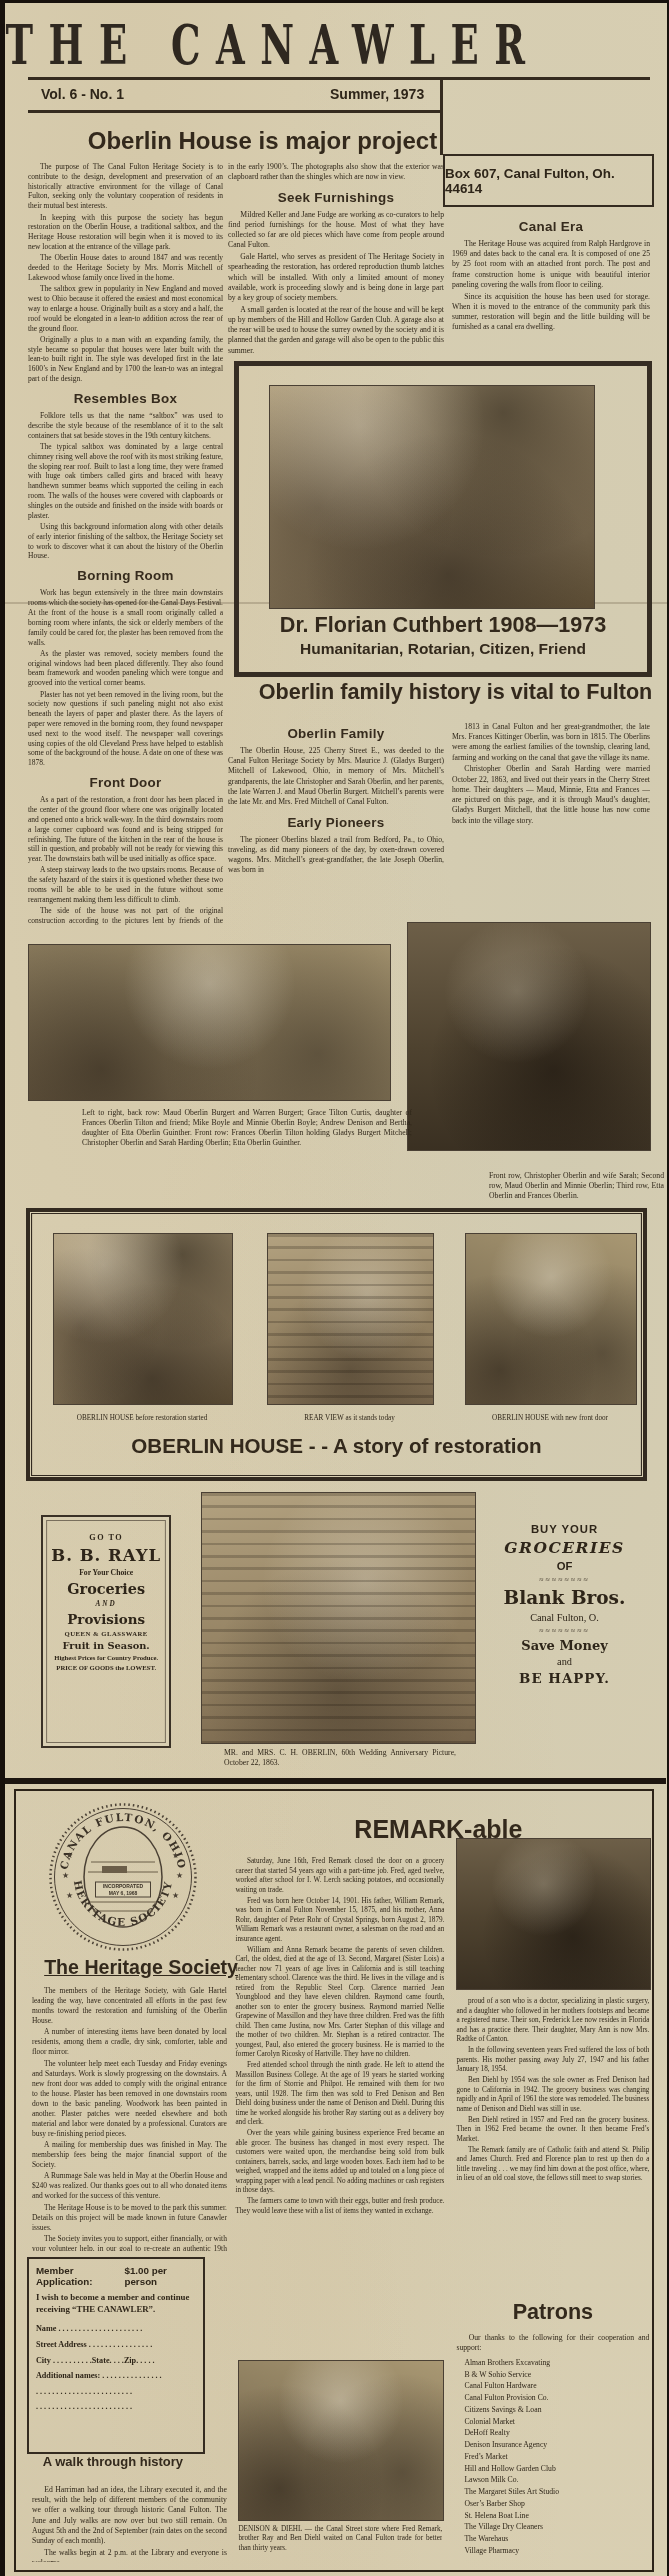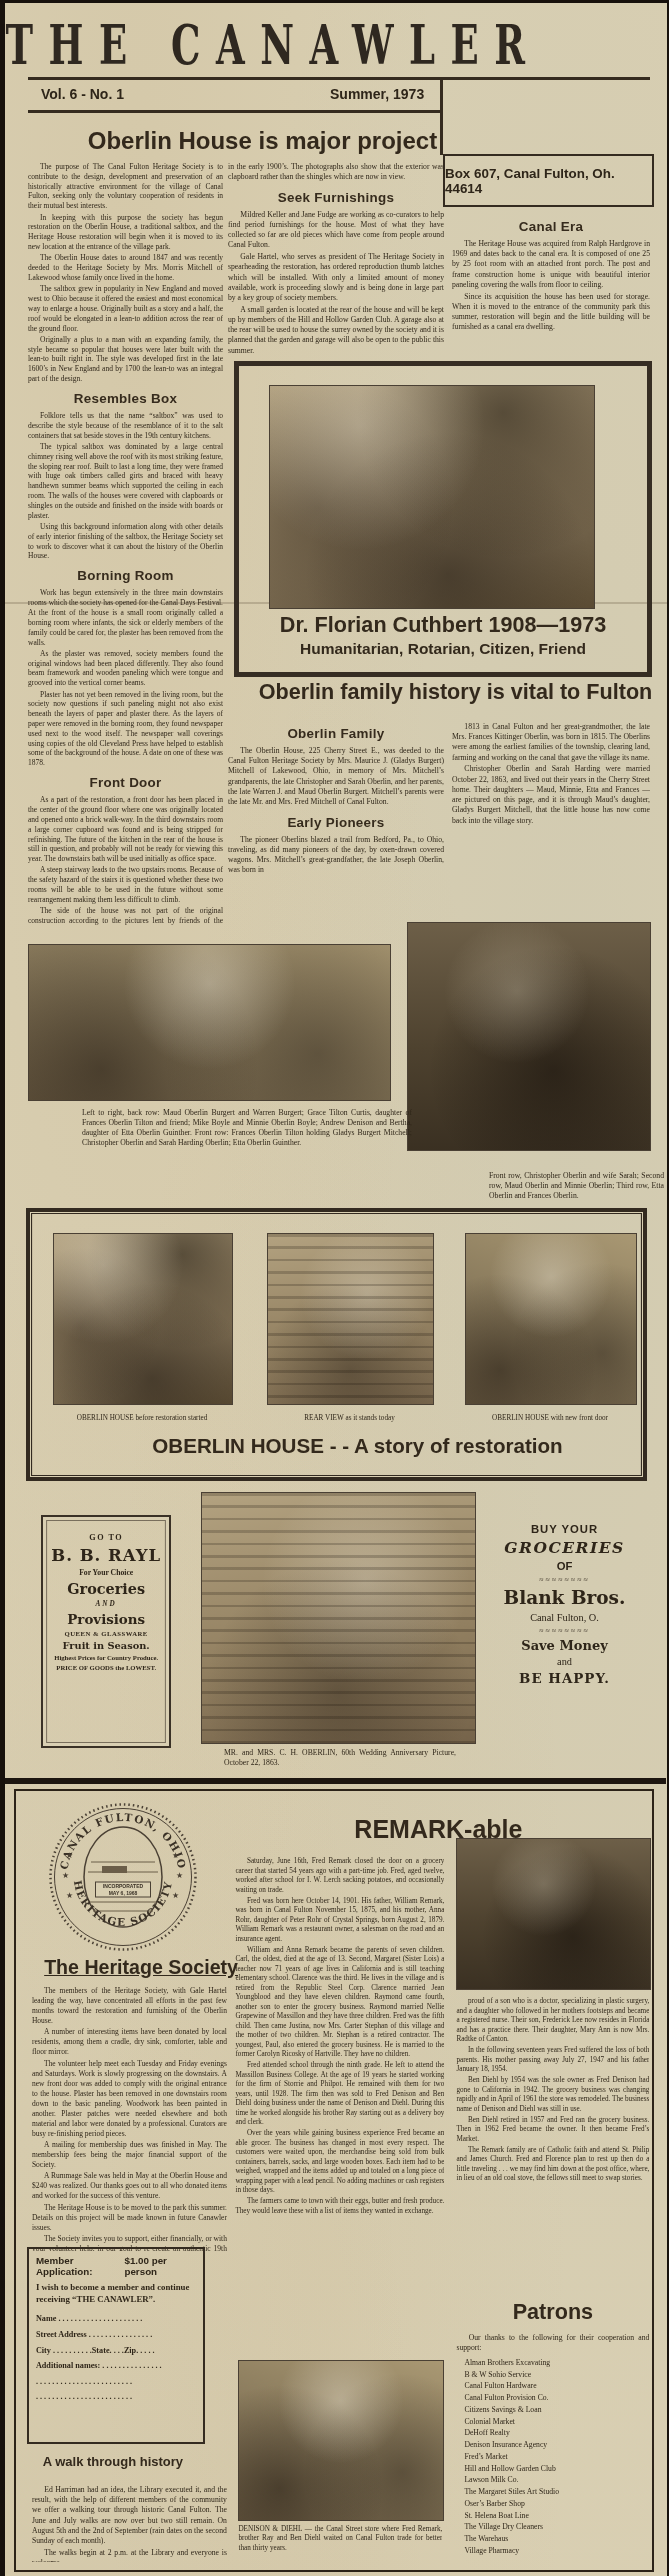--- a/index.html
+++ b/index.html
@@ -165,21 +165,21 @@
   <div class="caption" style="left:82px;top:1108px;width:330px;height:85px;">Left to right, back row: Maud Oberlin Burgert and Warren Burgert; Grace Tilton Curtis, daughter of Frances Oberlin Tilton and friend; Mike Boyle and Minnie Oberlin Boyle; Andrew Denison and Bertha, daughter of Etta Oberlin Guinther. Front row: Frances Oberlin Tilton holding Gladys Burgert Mitchell; Christopher Oberlin and Sarah Harding Oberlin; Etta Oberlin Guinther.</div>
   <div class="caption" style="left:489px;top:1171px;width:175px;height:67px;">Front row, Christopher Oberlin and wife Sarah; Second row, Maud Oberlin and Minnie Oberlin; Third row, Etta Oberlin and Frances Oberlin.</div>
 
   <div class="house-frame">
     <div class="photo ph-a" style="left:23px;top:20.6px;width:178px;height:170px;"></div>
     <div class="photo ph-siding" style="left:237px;top:20.6px;width:165px;height:170px;"></div>
     <div class="photo ph-b" style="left:435px;top:20.6px;width:170px;height:170px;"></div>
     <div class="caption center" style="left:18px;top:202px;width:188px;height:12.4px;font-size:7.2px;">OBERLIN HOUSE before restoration started</div>
     <div class="caption center" style="left:232px;top:202px;width:175px;height:12.4px;font-size:7.2px;">REAR VIEW as it stands today</div>
     <div class="caption center" style="left:430px;top:202px;width:180px;height:12.4px;font-size:7.2px;">OBERLIN HOUSE with new front door</div>
-    <div class="headline" style="left:0;top:223px;width:613px;font-size:20.6px;padding-left:21px;">OBERLIN HOUSE - - A story of restoration</div>
+    <div class="headline" style="left:0;top:223px;width:613px;font-size:20.6px;">OBERLIN HOUSE - - A story of restoration</div>
   </div>
 
   <div class="ad ad-rayl" style="left:41px;top:1515px;width:116px;height:202px;">
     <div class="ad-line" style="font:700 8.2px 'Liberation Serif',serif;letter-spacing:1.5px;">GO TO</div>
     <div class="ad-line" style="font:700 16.5px 'DejaVu Serif',serif;letter-spacing:1px;">B. B. RAYL</div>
     <div class="ad-line" style="font:700 7.7px 'Liberation Serif',serif;">For Your Choice</div>
     <div class="ad-line" style="font:700 14.4px 'DejaVu Serif',serif;">Groceries</div>
     <div class="ad-line" style="font:italic 700 7.2px 'Liberation Serif',serif;letter-spacing:2.1px;">AND</div>
     <div class="ad-line" style="font:700 13.4px 'DejaVu Serif',serif;">Provisions</div>
     <div class="ad-line" style="font:700 6.7px 'Liberation Serif',serif;letter-spacing:0.5px;">QUEEN &amp; GLASSWARE</div>
@@ -248,21 +248,21 @@
           <p>The members of the Heritage Society, with Gale Hartel leading the way, have concentrated all efforts in the past few months toward the restoration and furnishing of the Oberlin House.</p>
           <p>A number of interesting items have been donated by local residents, among them a cradle, dry sink, comforter, table and floor mirror.</p>
           <p>The volunteer help meet each Tuesday and Friday evenings and Saturdays. Work is slowly progressing on the downstairs. A new front door was added to comply with the original entrance to the house. Plaster has been removed in one downstairs room down to the basic paneling. Woodwork has been painted in another. Plaster patches were needed elsewhere and both material and labor were donated by a professional. Curators are busy re-finishing period pieces.</p>
           <p>A mailing for membership dues was finished in May. The membership fees being the major financial support of the Society.</p>
           <p>A Rummage Sale was held in May at the Oberlin House and $240 was realized. Our thanks goes out to all who donated items and worked for the success of this venture.</p>
           <p>The Heritage House is to be moved to the park this summer. Details on this project will be made known in future Canawler issues.</p>
           <p>The Society invites you to support, either financially, or with your volunteer help, in our goal to re-create an authentic 19th century canal town and to preserve its heritage.</p>
         </div>
     </div>
 
-    <div class="member-box" style="left:10.3px;top:456px;width:160px;height:181px;">
+    <div class="member-box" style="left:10.3px;top:466px;width:160px;height:181px;">
       <div class="mb-row">
         <span>Member Application:</span>
         <span>$1.00 per person</span>
       </div>
       <div class="pledge">I wish to become a member and continue receiving “THE CANAWLER”.</div>
       <div>
           <p class="form-line">Name . . . . . . . . . . . . . . . . . . . . .</p>
           <p class="form-line">Street Address . . . . . . . . . . . . . . . .</p>
           <p class="form-line">City . . . . . . . . . .State. . . .Zip. . . . .</p>
           <p class="form-line">Additional names: . . . . . . . . . . . . . . .</p>

